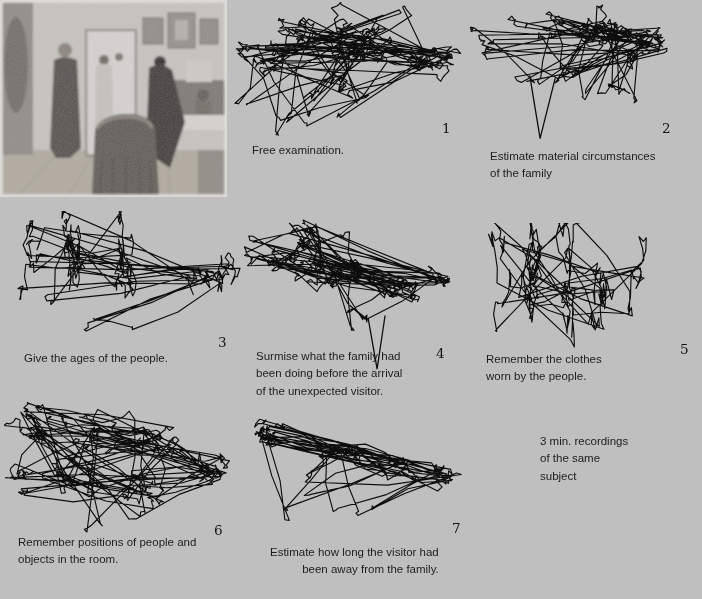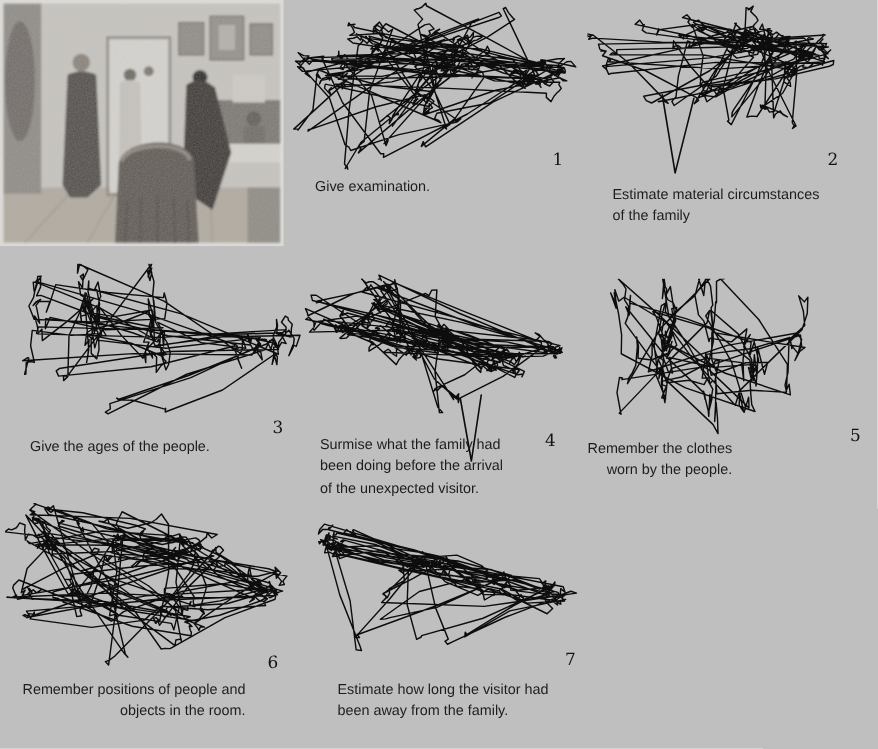--- a/index.html
+++ b/index.html
@@ -14,25 +14,25 @@
   
   #p1{left:228px;top:0;width:248px;height:200px;}
   #p1 .scan{left:2px;top:2px;}   #p1 .num{left:214px;top:120px;} #p1 .cap{left:24px;top:142px;}
   #p2{left:470px;top:0;width:232px;height:200px;}
   #p2 .scan{left:0;top:2px;}     #p2 .num{left:192px;top:120px;} #p2 .cap{left:20px;top:148px;}
   #p3{left:0;top:205px;width:248px;height:180px;}
   #p3 .scan{left:8px;top:6px;}   #p3 .num{left:218px;top:129px;} #p3 .cap{left:24px;top:145px;}
   #p4{left:232px;top:205px;width:246px;height:195px;}
   #p4 .scan{left:3px;top:8px;}   #p4 .num{left:204px;top:140px;} #p4 .cap{left:24px;top:143px;}
   #p5{left:470px;top:215px;width:232px;height:175px;}
-  #p5 .scan{left:14px;top:8px;}  #p5 .num{left:210px;top:126px;} #p5 .cap{left:0;top:136px;text-align:right;}
+  #p5 .scan{left:14px;top:8px;}  #p5 .num{left:210px;top:126px;} #p5 .cap{left:16px;top:136px;}
   #p6{left:0;top:390px;width:248px;height:205px;}
-  #p6 .scan{left:4px;top:2px;}   #p6 .num{left:214px;top:132px;} #p6 .cap{left:18px;top:154px;text-align:right;}
+  #p6 .scan{left:4px;top:2px;}   #p6 .num{left:214px;top:132px;} #p6 .cap{left:18px;top:144px;}
   #p7{left:250px;top:400px;width:242px;height:195px;}
-  #p7 .scan{left:4px;top:10px;}  #p7 .num{left:202px;top:120px;} #p7 .cap{left:20px;top:144px;}
+  #p7 .scan{left:4px;top:10px;}  #p7 .num{left:202px;top:120px;} #p7 .cap{left:20px;top:144px;text-align:right;}
 </style>
 </head>
 <body>
 
 <div class="stage">
 
   <div class="painting">
     <svg width="227" height="197">
       <defs>
         <filter id="blurF">
@@ -75,21 +75,21 @@
       </g>
       <rect x="3" y="3" width="221" height="191" filter="url(#noiseF)"></rect>
     </svg>
   </div>
 
   <div class="panel" id="p1">
     <svg class="scan" width="240" height="138">
         <path d="M207.4 59.8L210.6 60.1L206.8 60.4L207.8 59.9L207.6 63.0L206.9 64.5L208.5 61.5L135.1 45.4L65.2 26.9L66.1 27.6L65.4 30.7L68.1 33.1L96.8 37.2L137.9 34.5L136.1 31.4L138.3 30.0L138.8 30.7L141.9 27.5L145.0 30.4L144.0 26.1L140.2 29.2L140.1 29.4L138.1 29.4L104.8 59.1L84.3 90.3L88.7 89.7L88.4 88.4L84.3 90.5L83.6 92.8L113.9 60.2L134.6 37.2L135.8 38.3L132.4 37.1L144.5 42.9L153.0 51.1L153.8 50.6L152.0 50.7L147.6 54.1L145.8 53.3L142.4 49.5L144.7 49.9L144.8 46.3L145.3 47.4L148.8 51.6L90.4 48.9L32.3 57.6L33.6 62.1L35.5 58.8L32.3 60.1L36.5 58.7L40.4 57.6L75.6 66.8L116.9 71.4L118.0 68.9L120.0 67.2L116.3 67.7L122.6 62.4L116.7 50.1L116.1 53.3L116.7 55.1L64.2 50.4L12.0 55.1L8.1 51.3L12.6 52.3L14.4 55.4L18.2 59.7L14.1 56.7L15.0 55.8L68.1 41.9L133.6 29.0L132.8 31.0L132.1 29.6L132.9 28.4L137.1 26.6L164.9 44.7L197.8 61.0L193.4 57.7L190.3 60.6L187.1 63.4L184.3 64.6L187.2 66.8L190.1 63.2L186.3 65.4L115.1 50.6L55.0 25.2L57.0 25.9L59.3 27.7L58.3 30.1L55.8 27.4L52.6 28.6L48.2 29.1L52.3 32.4L136.1 45.3L219.0 50.6L223.4 47.4L226.8 47.1L230.6 51.5L229.6 51.2L205.6 46.2L192.9 52.8L193.4 53.4L191.0 57.3L187.2 60.4L185.1 56.4L184.6 55.4L181.3 54.2L178.0 57.8L178.7 57.4L183.2 56.1L195.6 61.3L207.9 54.0L207.6 53.1L204.3 50.8L205.5 46.4L201.8 48.6L135.5 39.8L61.3 28.1L62.9 27.0L65.2 30.8L63.7 32.7L59.9 29.4L60.1 31.0L56.5 34.8L49.4 84.9L45.6 129.1L48.2 133.3L47.7 130.8L46.1 132.8L58.8 111.8L82.0 92.8L81.4 96.8L83.6 93.4L79.9 90.4L75.6 94.4L73.4 95.8L102.0 73.1L123.5 47.4L124.0 50.1L124.4 49.2L122.5 52.8L118.9 53.2L118.4 54.7L118.6 51.9L120.1 50.0L118.3 46.3L121.8 45.4L98.5 30.9L83.6 28.7L82.6 32.4L81.9 36.0L96.4 38.4L124.6 44.4L127.3 46.3L128.4 50.4L129.5 47.4L125.8 44.0L123.3 47.2L120.2 43.9L103.5 39.4L100.2 38.5L97.7 41.3L97.5 36.8L73.7 24.8L49.9 26.3L53.6 24.0L52.2 20.5L49.1 16.3L48.4 18.6L50.8 17.7L54.0 17.4L52.3 18.5L53.7 20.0L96.4 29.1L141.8 40.4L140.0 41.6L136.1 42.8L132.7 44.0L130.2 46.7L132.3 44.0L136.5 43.2L135.2 40.6L130.8 44.1L127.5 44.2L160.2 27.5L181.6 13.5L180.2 12.2L176.6 7.9L174.5 4.0L172.6 5.0L187.0 35.3L197.9 58.3L195.1 57.8L191.7 59.6L190.0 56.5L191.3 54.3L188.2 55.7L185.5 53.4L183.1 49.0L179.4 45.0L177.8 45.2L169.2 43.3L154.6 47.5L153.8 51.0L152.8 53.4L149.9 51.1L153.8 49.2L149.9 52.5L153.2 50.3L148.7 47.1L172.7 56.4L190.9 60.9L188.3 64.8L192.5 66.1L189.1 64.6L187.4 64.6L190.1 68.7L186.1 66.7L169.3 50.4L153.4 44.1L154.0 43.3L157.6 42.9L161.6 39.7L159.3 40.6L161.9 39.0L159.9 35.0L158.5 38.0L106.7 77.7L56.7 120.3L58.8 116.7L57.2 114.3L61.3 111.2L65.7 70.9L84.0 21.4L80.9 23.6L76.4 19.8L73.6 15.7L69.1 19.6L72.4 22.1L73.8 23.0L76.2 20.8L71.1 17.9L72.2 17.7L68.8 21.0L68.6 24.4L70.6 21.1L70.8 22.6L76.2 28.1L72.6 37.1L72.1 34.5L72.7 38.8L70.0 35.0L68.5 34.9L66.7 37.2L71.0 36.5L69.8 33.1L81.8 48.5L104.3 77.3L101.6 78.3L100.4 81.5L103.5 77.9L102.2 77.1L104.8 64.5L115.4 50.1L115.5 51.0L117.6 50.9L172.6 50.3L221.2 52.0L222.1 54.2L222.2 55.9L217.8 54.1L217.1 55.6L216.1 57.1L216.8 58.5L219.7 54.0L221.9 56.5L210.7 55.2L209.1 52.7L208.6 51.9L205.9 48.3L204.4 50.7L117.4 40.1L40.0 42.5L44.1 44.2L41.2 42.6L41.0 38.9L40.8 42.6L124.6 46.4L204.1 51.0L202.7 48.0L206.6 48.4L204.2 45.7L202.5 46.2L204.9 50.5L202.2 51.2L204.3 52.0L208.4 52.2L211.6 50.9L154.5 37.1L108.3 34.8L106.7 36.4L108.3 35.4L108.8 36.7L109.8 49.4L102.3 71.7L106.2 75.0L110.7 74.5L109.3 78.4L111.5 80.6L132.0 44.9L147.7 15.4L149.3 15.9L152.9 13.2L148.5 14.7L86.8 37.5L33.7 70.3L35.0 68.1L33.1 70.1L34.8 74.2L33.3 72.5L29.6 68.5L30.3 65.3L72.9 74.6L118.2 94.0L122.7 96.2L120.8 94.3L117.6 93.0L119.5 88.6L161.7 80.4L193.6 59.3L191.8 62.2L191.8 61.9L195.2 58.4L197.4 59.3L200.5 57.5L197.6 53.6L199.4 54.7L203.7 53.2L200.2 52.9L143.9 89.2L76.8 123.9L77.0 121.0L74.5 121.0L44.0 80.0L27.3 44.1L28.2 46.6L29.0 42.9L18.2 44.1L14.1 46.5L10.4 50.6L7.3 47.1L33.6 76.4L46.0 113.8L49.1 115.7L50.6 118.4L89.2 105.7L135.5 95.7L138.7 93.0L134.4 95.0L134.1 92.8L100.5 69.6L78.2 35.5L74.2 33.8L71.1 37.6L67.9 38.4L67.5 41.2L70.6 37.3L44.3 65.5L5.0 101.3L8.2 101.3L8.4 102.0L20.3 86.1L23.7 56.5L26.4 60.8L23.1 58.3L24.9 54.1L27.9 55.0L75.3 75.1L113.2 83.2L117.2 79.0L113.2 75.9L112.2 78.0L118.3 68.4L119.5 46.3L122.6 42.0L126.4 39.1L124.0 41.1L122.8 45.5L126.2 48.1L165.6 62.7L217.8 63.8L217.1 65.7L219.0 68.7L217.3 70.8L215.7 72.1L213.2 75.0L210.8 79.3L207.1 75.9L207.1 72.6L128.6 68.7L38.4 65.3L42.1 67.2L44.0 66.6L44.0 67.5L43.8 69.1L46.1 66.3L44.2 67.6L83.4 63.5L129.0 50.6L128.5 47.9L125.2 51.9L121.9 50.2L124.5 51.0L127.9 49.1L128.1 52.5L83.9 47.6L35.8 46.5L35.4 44.9L39.9 45.3L84.7 45.4L124.6 51.4L122.9 54.7L125.8 54.5L124.2 53.1L124.1 49.7L124.3 45.9L100.1 39.2L81.8 28.6L85.3 32.5L89.1 31.8L90.8 35.8L90.7 34.4L86.3 35.5L150.0 45.6L218.3 55.7L213.9 58.4L217.9 54.0L216.2 53.4L219.0 52.9L221.5 55.7L146.0 36.6L78.7 28.3L76.1 24.4L75.0 21.2L78.7 17.0L105.9 31.2L140.0 34.7L140.6 35.1L139.3 35.4L140.4 39.2L138.0 43.2L114.4 71.2L77.2 112.9L80.5 110.3L78.8 114.5L67.3 74.5L42.2 44.4L45.8 41.9L49.1 46.1L47.8 45.9L50.6 47.9L48.1 49.8L101.4 46.1L147.3 32.0L148.8 30.6L151.4 30.1L155.6 27.7L154.9 27.0L151.6 26.9L148.8 27.7L147.0 29.8L142.7 33.2L138.2 28.9L135.9 30.0L146.2 27.7L148.8 24.0L148.6 27.3L132.6 57.6L109.1 75.5L113.1 76.7L110.2 73.7L70.9 83.4L18.3 101.5L16.7 101.6L16.4 102.9L65.5 68.1L118.5 35.9L117.6 35.3L121.3 33.2L125.7 29.5L78.2 45.8L27.8 61.0L25.6 65.2L26.7 62.3L30.3 61.7L34.1 60.6L30.4 58.4L75.5 59.1L133.1 47.3L130.8 47.7L134.0 49.8L67.3 42.6L12.2 44.5L8.5 40.1L12.9 42.5L17.2 42.8L15.7 43.3L19.2 45.4L115.7 56.8L202.0 61.1L205.7 65.0L209.7 66.8L213.0 63.2L210.2 59.5L213.3 56.5L210.3 55.1L209.9 55.0L122.8 45.0L44.0 49.0L41.8 52.7L44.6 53.6L45.7 50.6L46.0 49.9L113.4 30.3L169.5 11.8L171.1 10.8L169.2 7.9L119.4 27.1L70.3 45.5L74.4 47.9L78.1 46.1L80.6 45.0L83.9 43.4L85.5 44.0L81.8 42.0L84.9 38.0L100.4 39.1L103.0 45.0L100.4 48.6L103.5 50.5L101.9 51.2L117.9 71.6L130.0 97.5L126.1 100.1L127.2 101.2L113.7 57.7L104.4 17.5L108.1 13.3L104.6 9.5L101.4 6.1L103.7 5.0L103.9 5.3L107.4 3.8L110.7 0.5L111.1 2.6L162.4 29.9L219.2 61.0L223.4 62.7L220.7 62.7L217.8 60.2L166.7 70.2L108.9 90.0L108.9 88.8L112.7 86.2L116.0 84.1L113.4 80.8L113.0 87.6L108.5 88.9L109.7 84.7L111.8 84.4L108.9 87.8L109.5 83.5L117.2 65.9L110.9 38.9L112.6 35.4L115.1 33.8L110.6 29.8L113.9 27.5L117.9 23.4L121.8 21.4L119.1 22.5L117.0 26.7L119.6 23.7L158.5 49.4L203.9 62.7L201.6 61.8L201.8 66.2L202.8 67.9L200.1 64.0L197.2 64.2L195.6 60.2L193.1 63.0L196.5 61.6L190.4 67.1L195.7 58.7L192.0 58.2L188.2 60.6L192.1 62.9L194.0 59.4L197.0 62.0L198.4 65.2L202.3 65.4L201.3 61.4L116.6 57.7L20.1 46.5L17.4 49.4L16.9 48.8L13.4 45.3L9.1 49.0L6.4 46.9L77.2 47.1L152.9 54.0L151.1 56.1L147.6 60.3L150.7 56.8L152.1 54.4L155.4 55.4L156.0 55.9L157.4 59.7L133.9 92.9L107.1 115.1L108.6 111.3L110.5 115.5L164.6 79.5L220.5 53.2L216.3 51.1L217.1 48.8L221.5 44.8L219.8 45.0L216.4 45.0L135.4 59.2L40.7 61.5L43.4 60.0L47.8 56.7L44.7 60.2L42.8 59.3L45.5 56.1L42.2 57.3L70.6 43.8L106.6 19.9L109.8 17.9L113.6 17.1L117.3 21.1L113.2 22.8L114.3 25.2L111.8 27.2L109.7 26.1L106.7 25.6L127.6 37.1L147.4 47.2L145.0 49.2L141.9 48.9L139.1 49.6L139.0 52.0L134.9 53.3L131.0 53.3L133.5 56.9L130.9 57.0L129.9 52.7L104.4 71.5L83.9 98.9" fill="none" stroke="#0d0d0d" stroke-width="1.15" stroke-linejoin="round" stroke-linecap="round"></path>
       </svg>
     <div class="num">1</div>
-    <div class="cap">Give examination.</div>
+    <div class="cap">Free examination.</div>
   </div>
 
   <div class="panel" id="p2">
     <svg class="scan" width="230" height="142">
         <path d="M56.9 20.9L55.7 24.5L55.2 26.0L57.4 21.7L87.8 17.6L118.3 23.1L115.8 23.7L118.3 25.2L120.8 21.6L122.3 20.9L117.8 16.8L119.0 16.5L115.8 25.0L123.6 39.3L121.7 37.5L118.4 35.9L138.7 27.4L160.9 31.3L161.9 27.1L158.5 27.4L156.4 30.3L153.7 29.6L155.2 29.2L158.8 28.4L156.0 26.4L155.4 28.4L155.6 29.3L139.9 52.0L117.1 85.5L115.7 88.1L115.5 91.5L139.8 62.3L160.9 31.4L159.9 29.6L156.7 32.6L153.8 32.5L150.6 36.6L149.4 37.1L137.1 65.2L127.5 91.6L131.2 90.9L135.6 91.2L158.8 55.8L180.9 33.2L178.6 33.1L179.2 35.6L179.1 35.3L176.6 30.9L176.2 28.8L177.2 28.1L180.7 29.2L97.5 44.3L16.5 51.1L14.9 51.0L15.1 52.9L15.4 48.5L16.8 44.5L16.1 44.4L18.4 46.2L16.8 47.4L106.5 53.1L187.4 47.5L189.6 45.6L190.7 41.5L194.5 38.0L191.1 40.8L186.0 37.3L192.7 44.9L189.3 42.1L189.6 44.6L185.4 44.9L185.0 42.2L117.0 33.9L46.9 24.3L43.8 22.1L45.4 17.7L44.5 17.9L41.8 14.1L38.1 17.5L81.3 26.6L119.8 37.6L116.0 41.0L111.6 37.7L115.2 41.2L119.6 37.3L115.9 33.3L116.6 37.0L114.6 39.3L117.2 42.7L119.5 44.5L136.1 41.4L141.1 25.5L142.4 27.7L143.5 30.2L142.0 29.1L143.0 31.1L140.5 33.0L141.2 36.6L137.3 37.0L140.6 37.2L156.3 37.6L180.2 49.3L176.7 52.1L172.2 51.6L173.1 49.9L170.0 51.1L165.7 54.2L91.6 41.8L18.0 41.9L20.0 40.2L23.4 41.6L23.4 37.7L97.7 36.0L185.1 32.9L188.3 29.2L186.3 31.7L188.7 35.7L187.3 33.3L190.5 36.1L190.9 32.7L191.2 33.0L157.2 31.9L130.7 28.1L128.2 25.4L127.1 27.0L127.2 23.7L126.2 21.9L103.1 58.7L69.3 82.4L67.5 79.1L70.8 75.4L72.7 58.9L80.0 30.7L82.4 31.8L80.9 35.4L82.6 34.8L83.1 35.3L84.5 33.2L85.4 29.6L113.3 27.2L147.9 33.4L151.5 35.9L148.6 38.7L152.3 37.6L148.3 35.8L148.9 38.0L150.3 34.7L154.5 35.3L157.7 35.5L159.7 39.0L160.8 36.6L152.0 29.6L133.3 36.1L132.0 38.4L133.7 38.6L162.4 33.6L192.7 35.6L189.2 36.1L185.5 37.8L183.2 35.0L180.3 39.2L176.8 41.7L175.4 39.1L176.6 41.7L177.0 46.2L180.1 43.0L139.7 37.6L88.4 19.1L92.5 22.3L96.8 18.9L94.1 19.8L94.0 19.4L91.9 22.3L88.4 22.4L102.7 29.0L122.9 40.1L118.5 37.9L115.3 41.2L108.5 68.4L113.1 94.2L112.0 94.9L115.0 97.7L135.3 58.0L148.0 26.7L147.0 27.8L143.7 31.8L146.1 31.7L145.7 35.2L147.8 37.8L146.4 37.4L148.2 41.0L145.7 40.8L144.2 37.1L142.4 34.8L130.0 28.6L114.4 21.6L113.1 21.4L110.8 24.5L93.7 19.0L77.4 26.5L79.9 27.7L76.9 26.2L76.9 29.1L73.0 26.1L110.4 30.2L144.4 21.7L144.6 25.4L143.4 27.4L143.6 31.5L142.2 34.4L139.2 37.5L138.4 39.6L126.0 34.2L123.3 37.0L127.8 36.7L132.1 33.8L132.6 36.5L129.0 39.5L129.6 42.3L132.8 43.8L116.8 61.7L87.8 76.9L90.2 75.5L93.2 74.8L102.6 56.0L114.2 31.3L117.7 27.7L117.8 23.7L115.3 24.6L114.1 24.9L112.0 27.2L109.7 29.1L112.3 26.3L114.1 23.9L117.1 27.1L114.3 25.5L153.0 37.0L179.5 42.3L181.4 38.5L183.1 34.6L181.7 35.1L183.0 32.7L184.3 30.9L185.2 30.4L189.4 26.0L188.4 25.5L190.1 26.0L98.6 31.7L12.0 50.8L15.3 53.7L17.0 57.5L18.5 56.8L102.6 47.9L188.4 48.7L189.1 46.9L187.9 50.2L189.6 47.2L185.5 46.1L174.4 42.4L172.4 38.7L175.6 40.4L175.1 40.8L176.4 39.9L173.8 41.7L178.2 41.3L147.0 58.5L102.9 73.1L101.1 69.8L97.0 71.0L93.0 70.6L92.1 66.8L141.9 62.0L192.6 47.6L197.0 46.4L196.6 49.6L193.5 51.0L150.4 61.1L101.1 67.4L97.4 66.2L99.3 67.2L98.8 68.4L99.7 70.8L81.8 50.4L68.9 30.7L68.7 33.6L68.2 37.1L69.7 35.0L72.5 34.4L75.6 36.8L79.8 36.2L100.2 26.6L133.0 19.0L129.9 20.0L130.0 21.9L133.1 21.1L133.9 21.0L134.5 24.6L133.9 20.5L137.2 24.1L97.7 54.6L51.3 80.4L47.0 78.5L44.9 75.0L113.2 62.0L192.4 40.9L189.0 37.3L188.4 34.3L188.0 38.8L187.3 36.4L184.3 36.0L181.4 33.3L181.1 34.5L178.5 34.0L177.5 31.8L173.1 28.4L151.3 29.8L136.1 37.8L139.8 34.1L137.3 36.7L133.9 36.5L132.8 40.6L103.8 31.4L84.5 18.4L87.7 17.8L86.2 17.0L84.8 15.8L88.7 14.1L92.4 17.8L126.1 34.3L158.0 48.2L158.7 47.3L158.4 51.2L160.5 54.3L160.5 57.5L164.0 54.9L164.6 57.7L165.1 53.8L165.2 57.9L162.2 59.4L167.9 56.8L160.5 52.9L164.2 49.4L164.5 53.0L168.0 52.9L163.9 56.9L159.7 60.6L162.1 63.9L162.5 67.1L157.1 63.5L158.2 47.7L160.6 47.7L162.2 48.1L161.4 51.0L157.7 54.2L159.7 56.5L163.9 59.0L167.9 54.7L166.7 54.3L165.7 55.1L164.1 58.4L156.1 72.6L138.7 84.3L138.3 82.0L141.9 85.3L142.8 56.0L140.8 29.8L140.9 30.2L141.9 27.1L144.2 30.6L146.4 33.2L147.8 29.2L146.1 25.1L144.2 21.1L146.1 20.9L143.8 21.1L147.4 22.9L143.2 28.2L130.6 23.7L126.9 24.9L127.4 24.0L127.0 27.9L122.8 27.7L126.1 28.4L125.9 25.4L126.8 23.0L125.7 21.2L131.2 23.9L149.7 29.4L153.0 25.3L155.6 27.0L151.2 23.7L148.5 25.6L145.5 24.4L141.7 21.5L137.6 21.4L139.9 17.3L147.3 47.8L148.9 92.3L150.4 89.2L154.2 86.7L156.3 89.6L159.9 91.5L154.1 87.9L139.8 82.1L142.7 85.4L143.2 83.7L145.6 87.7L149.5 87.0L157.7 61.2L173.3 42.3L175.3 42.9L179.6 44.7L177.4 44.2L135.0 56.1L104.6 72.0L105.8 68.0L108.4 69.1L111.0 69.6L113.4 69.3L102.6 75.5L93.5 74.4L89.3 72.6L92.9 73.1L91.7 73.5L93.8 74.9L95.5 79.4L128.6 56.0L167.1 34.3L163.8 32.8L166.9 30.8L167.2 58.2L163.8 96.0L165.0 98.2L165.7 98.1L164.0 100.8L166.9 98.8L143.9 53.2L132.5 18.8L135.8 15.1L136.4 14.3L135.0 11.6L130.6 7.3L132.6 2.9L128.5 5.9L130.1 5.4L126.9 4.1L126.1 21.2L125.1 33.5L127.8 29.2L126.8 32.0L59.3 31.7L4.6 28.5L1.0 29.4L3.5 25.9L0.0 25.1L0.0 27.3L4.4 26.0L32.7 48.0L64.5 80.7L60.8 78.6L56.7 79.2L56.9 79.4L116.2 67.5L165.0 45.3L167.7 41.1L168.8 38.9L171.9 36.2L127.8 55.5L92.2 63.7L89.9 66.5L90.6 62.3L90.2 60.8L92.5 42.7L83.7 17.5L83.7 19.9L80.4 15.6L82.2 12.8L79.5 9.8L76.0 12.0L131.9 26.4L175.4 39.2L173.7 38.9L175.7 38.5L179.6 41.4L177.4 44.2L180.1 39.8L169.9 38.7L171.2 40.7L175.3 43.2L171.2 41.1L171.3 39.0L173.4 42.7L169.4 42.3L171.4 43.7L168.8 42.5L171.0 41.4L170.0 40.6L174.3 35.5L169.1 34.6L171.4 35.5L167.7 38.0L169.6 39.2L170.3 42.6L168.8 42.8L172.6 39.5L173.9 43.3L175.4 40.0L178.3 40.7L182.6 41.4L156.6 33.2L132.5 26.6L133.4 24.4L132.0 28.5L134.6 30.3L132.1 29.6L131.0 27.5L132.8 31.9L133.7 32.4L135.6 35.5L138.7 34.8L76.7 32.1L8.8 33.3L9.9 37.5L13.8 38.7L10.7 38.9L14.9 38.8L12.0 42.6L46.0 54.4L86.9 75.9L88.9 78.3L85.4 80.9L102.8 53.5L130.1 25.7L126.8 28.6L122.9 24.6L126.3 25.1L128.9 27.4L128.4 23.5L150.7 37.2L162.4 39.7" fill="none" stroke="#0d0d0d" stroke-width="1.15" stroke-linejoin="round" stroke-linecap="round"></path>
         <path d="M59.8 73.8L70.1 136.3L85.1 76.7" fill="none" stroke="#0d0d0d" stroke-width="1.3" stroke-linejoin="round" stroke-linecap="round"></path>
       </svg>
     <div class="num">2</div>
     <div class="cap">Estimate material circumstances
 of the family</div>
@@ -134,13 +134,16 @@
 
   <div class="panel" id="p7">
     <svg class="scan" width="232" height="125">
         <path d="M69.0 43.5L65.6 46.4L69.0 49.0L65.0 46.1L68.7 46.9L104.0 45.4L151.7 54.2L151.0 54.3L155.3 50.3L112.4 38.8L77.7 35.2L80.5 35.4L80.3 36.4L76.1 42.1L78.1 42.0L79.2 42.8L78.3 39.4L76.6 39.9L72.1 43.8L50.8 30.3L20.5 21.9L18.5 23.3L21.6 22.5L20.6 23.1L18.8 25.5L17.7 24.7L53.0 37.9L87.1 42.5L87.3 42.7L86.0 42.4L87.0 43.4L85.6 43.0L81.8 39.5L46.2 25.6L12.4 18.9L13.5 14.9L13.0 17.7L14.6 18.1L15.5 16.5L97.9 35.1L186.2 67.5L183.0 63.4L182.2 59.0L185.1 58.7L181.3 60.2L180.1 56.5L177.5 52.9L134.6 49.1L101.2 45.1L101.3 47.9L102.2 48.2L99.8 43.8L97.4 41.0L97.1 43.0L99.5 45.4L95.7 42.6L138.5 45.6L181.9 62.1L179.5 61.0L182.2 57.6L184.7 61.2L187.5 60.2L185.5 61.4L189.4 63.4L185.1 64.1L98.5 48.8L12.2 29.7L14.4 28.9L18.6 33.3L22.0 34.2L20.1 33.5L86.5 49.1L146.9 61.2L144.4 63.0L141.3 65.0L139.5 61.2L141.2 63.9L141.1 63.7L141.2 66.4L140.8 65.8L133.6 70.0L131.8 62.0L128.3 59.4L128.1 57.4L129.0 55.4L116.6 44.8L101.0 42.4L100.8 46.2L97.9 42.4L47.3 39.6L10.2 25.3L6.9 29.2L7.6 27.6L106.7 41.9L196.6 59.4L198.0 63.8L194.6 60.9L194.3 64.8L195.7 66.4L196.3 69.5L198.5 69.5L153.8 78.7L117.8 99.5L118.2 95.8L119.4 97.6L156.7 74.7L187.4 58.4L186.5 60.7L185.4 60.8L181.6 58.3L182.0 57.8L182.1 54.7L182.7 55.0L179.5 56.6L188.1 66.1L192.3 65.1L189.2 69.2L193.5 73.0L194.7 73.3L194.2 71.0L130.9 62.6L76.5 45.3L76.3 41.7L73.0 45.6L76.6 46.7L76.0 44.5L72.7 45.6L71.7 73.6L79.3 101.5L83.0 99.6L83.3 98.5L132.4 84.6L189.7 58.5L189.9 55.6L188.5 57.8L184.3 61.8L188.5 59.5L186.3 62.1L184.6 60.0L160.2 62.2L147.4 57.4L149.2 60.3L151.0 59.5L154.6 60.2L158.6 62.8L161.7 66.4L164.8 68.8L162.8 65.7L159.9 70.1L175.6 68.3L187.3 67.0L191.2 69.6L192.0 74.0L189.3 72.0L189.7 70.8L194.2 67.8L192.5 63.9L96.5 39.3L10.1 25.3L7.1 21.6L10.2 18.6L10.0 20.9L4.9 25.2L9.2 16.3L9.1 17.4L9.5 21.8L7.2 22.9L6.3 23.0L4.5 25.3L5.1 26.3L4.9 25.0L6.1 21.7L4.5 26.1L7.1 17.9L15.9 21.3L12.4 20.2L13.1 22.1L17.8 25.5L16.5 23.8L15.8 25.2L14.4 27.8L14.2 32.0L15.8 28.9L19.0 30.7L22.6 35.1L17.7 36.9L12.3 26.1L15.2 24.0L11.1 24.7L8.6 26.4L8.0 22.6L3.7 23.3L2.5 21.7L7.3 23.2L2.9 23.4L1.6 25.0L1.0 23.3L4.9 22.9L9.2 22.0L12.2 22.0L13.4 26.4L12.9 27.1L11.6 26.7L55.9 36.3L87.5 41.5L90.1 44.1L93.3 39.6L93.4 37.7L95.8 37.4L94.9 41.0L94.5 40.6L92.0 43.9L76.2 52.9L52.6 64.8L55.8 68.1L57.6 64.8L57.4 60.9L69.5 54.6L68.2 40.8L64.8 37.0L68.6 40.0L95.4 49.6L134.5 52.8L138.0 48.7L135.7 52.8L136.6 48.3L134.6 48.3L135.7 46.7L131.2 42.5L111.5 34.1L84.5 36.1L84.0 34.8L87.9 34.7L83.9 31.4L84.9 32.3L87.3 32.7L46.4 26.6L6.7 28.1L5.7 32.3L9.7 31.7L13.9 34.2L12.7 32.5L73.2 46.7L145.4 62.7L147.8 65.8L151.0 65.7L132.3 65.5L124.0 54.5L128.5 58.0L128.4 59.6L127.2 61.1L129.5 58.1L130.5 61.2L130.0 57.0L127.9 60.0L123.7 56.5L121.4 55.0L120.3 53.1L81.5 63.2L50.3 85.4L54.6 85.1L58.0 84.1L95.5 75.9L141.1 55.1L139.8 53.5L144.1 53.9L145.0 54.1L143.9 52.5L145.6 48.1L148.2 51.4L149.1 47.5L150.2 51.7L93.9 75.0L32.9 97.4L31.7 97.3L33.6 100.1L30.3 99.7L57.7 69.2L79.0 43.0L81.7 41.3L82.8 39.1L87.1 39.6L85.2 35.6L89.4 43.8L98.7 40.6L98.0 39.9L98.3 36.2L50.7 32.1L15.5 25.6L13.9 29.1L11.8 26.9L11.2 30.4L7.6 28.3L17.8 65.9L34.2 107.4L35.2 110.5L30.9 109.8L26.1 70.8L12.6 25.7L10.9 27.4L7.7 25.8L6.8 27.2L10.7 28.8L8.8 25.6L7.1 25.3L3.5 23.2L6.5 26.2L13.1 28.9L14.3 27.5L16.5 28.2L43.3 33.1L83.8 39.5L84.9 38.4L84.2 41.6L85.1 42.9L85.2 43.8L49.8 39.4L7.3 26.0L7.5 27.8L11.2 29.8L8.3 26.5L16.2 30.2L15.4 29.7L17.0 27.0L14.0 31.3L12.0 35.3L51.3 30.4L78.9 39.4L83.1 42.4L86.9 42.9L94.4 76.1L104.6 101.3L102.0 103.1L104.0 105.4L107.5 103.7L150.1 83.8L196.9 65.9L198.2 65.9L195.1 68.1L197.7 70.8L167.7 72.5L147.0 61.1L151.3 57.2L146.9 61.7L150.3 64.3L161.7 71.7L181.5 66.2L184.4 62.5L185.3 63.5L183.4 65.6L182.2 70.0L183.6 72.4L188.1 76.8L183.7 81.0L159.0 68.8L136.2 61.3L132.1 64.1L128.3 66.3L102.0 55.3L88.9 41.0L92.9 38.8L91.4 41.6L95.1 43.1L98.5 41.5L87.6 43.3L78.2 39.2L78.7 37.2L79.0 35.6L81.3 37.8L84.3 36.9L85.1 41.1L46.2 23.4L9.0 13.8L12.2 10.1L9.1 12.2L8.7 13.6L4.2 13.5L0.7 17.1L1.8 13.6L5.5 9.3L79.4 31.2L142.5 52.4L146.3 49.2L141.9 51.1L77.5 30.0L21.1 16.3L23.3 13.7L27.7 17.0L30.9 18.7L28.1 14.3L28.9 14.0L28.7 13.7L83.2 38.2L143.7 56.2L141.3 57.6L138.9 55.6L141.4 52.0L144.7 53.7L143.0 56.8L140.8 52.6L140.5 56.0L148.2 59.4L152.0 54.7L150.1 51.1L151.9 55.3L154.8 58.7L154.6 62.1L174.1 64.5L195.8 65.5L198.4 64.6L202.7 63.0L207.2 64.5L133.3 75.1L51.3 72.0L55.1 68.1L54.3 66.5L52.4 65.3L61.6 58.2L80.3 40.0L82.9 36.8L86.0 40.8L89.4 40.0L85.0 41.7L95.6 44.1L106.0 45.3L105.2 48.9L102.7 50.6L98.9 49.6L101.1 45.9L111.5 59.0L127.7 60.8L125.8 56.6L127.1 55.7L125.9 53.8L121.8 56.9L119.9 55.4L123.6 57.7L122.3 55.1L120.2 55.0L117.0 53.5L117.6 52.2L109.7 46.8L101.1 36.3L100.6 39.5L96.9 40.1L98.9 35.8L103.4 37.5L102.9 35.3L103.8 36.8L108.2 44.1L124.7 57.2L125.1 58.0L126.9 54.1L125.0 56.1L157.0 53.8L177.7 61.2" fill="none" stroke="#0d0d0d" stroke-width="1.15" stroke-linejoin="round" stroke-linecap="round"></path>
       </svg>
     <div class="num">7</div>
     <div class="cap">Estimate how long the visitor had
 been away from the family.</div>
   </div>
 
+  <div class="note">3 min. recordings
+of the same
+subject</div>
 </div>
 
 </body></html>

